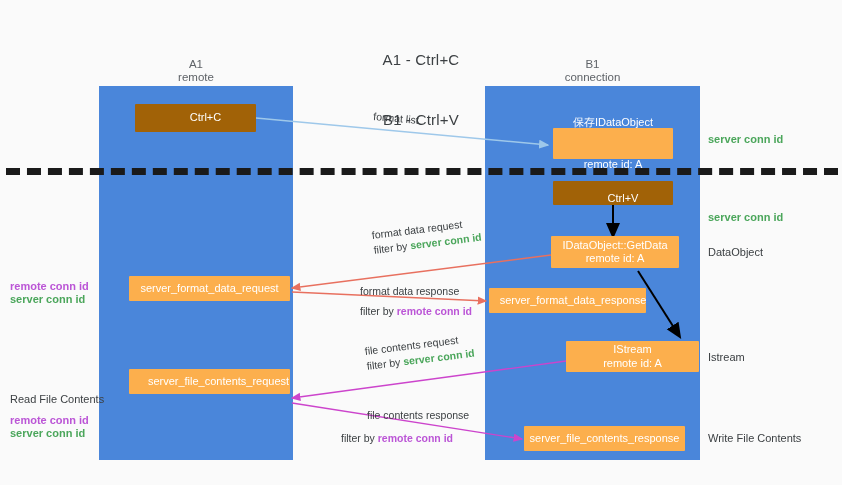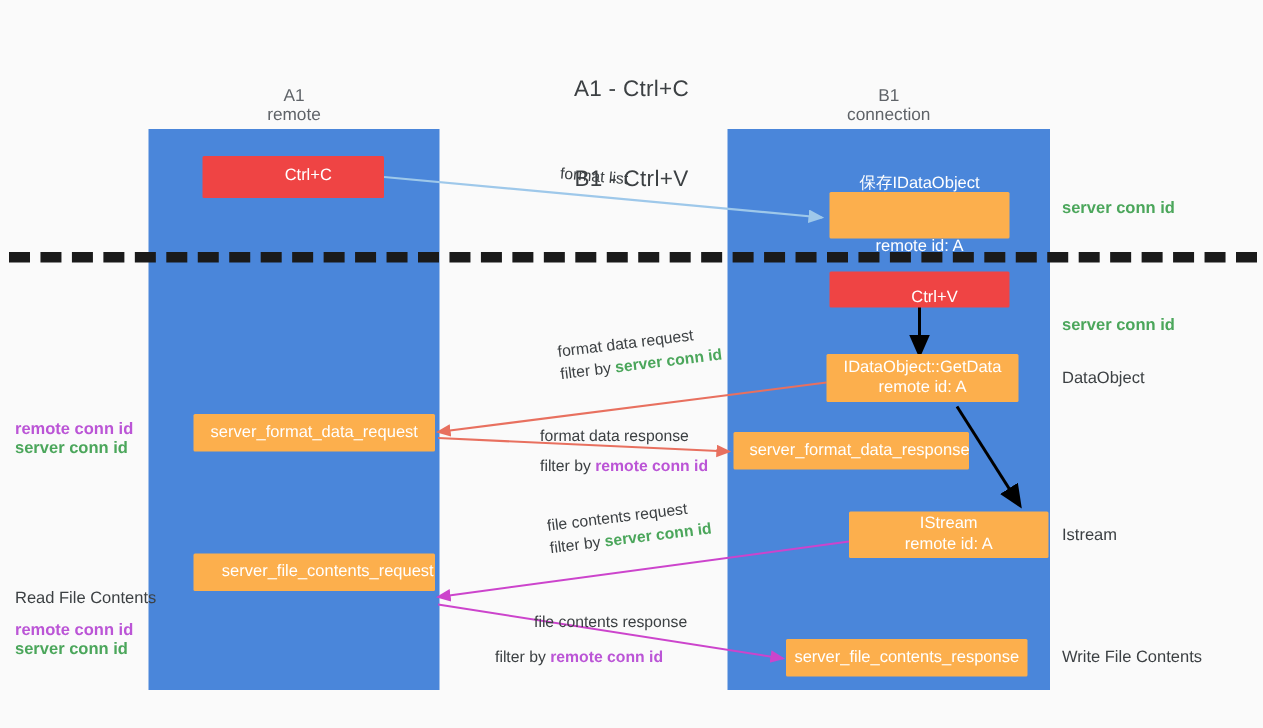--- a/index.html
+++ b/index.html
@@ -74,21 +74,21 @@
     display: flex;
     flex-direction: column;
     align-items: center;
     justify-content: center;
     color: #ffffff;
     font-size: 11px;
     line-height: 13.5px;
     text-align: center;
     border-radius: 1px;
   }
-  .box.green  { background: #ef4444; padding-left: 20px; }
+  .box.green  { background: #a16207; padding-left: 20px; }
   .box.orange { background: #fcaf4d; }
   .box .l1 { display: block; }
   .box .l2 { display: block; }
 
   
   .note {
     position: absolute;
     font-size: 11px;
     line-height: 14px;
     white-space: nowrap;
@@ -223,21 +223,21 @@
   <div class="edge-label" style="left:360px; top:284px;">
     <div>format data response</div>
     <div style="margin-top:5px;"><span>filter by </span><span class="c-purple">remote conn id</span></div>
   </div>
 
   <div class="edge-label rot" style="left:364px; top:344px; transform: rotate(-7deg);">
     <div>file contents request</div>
     <div><span>filter by </span><span class="c-green">server conn id</span></div>
   </div>
 
-  <div class="edge-label" style="left:356px; top:408px;">
+  <div class="edge-label" style="left:367px; top:408px;">
     <div>file contents response</div>
     <div style="margin-top:8px; margin-left:-26px;"><span>filter by </span><span class="c-purple">remote conn id</span></div>
   </div>
 
   <div class="note c-green" style="left:708px; top:132px;">server conn id</div>
 
   <div class="note c-green" style="left:708px; top:210px;">server conn id</div>
 
   <div class="note dark" style="left:708px; top:245px;">DataObject</div>
 

